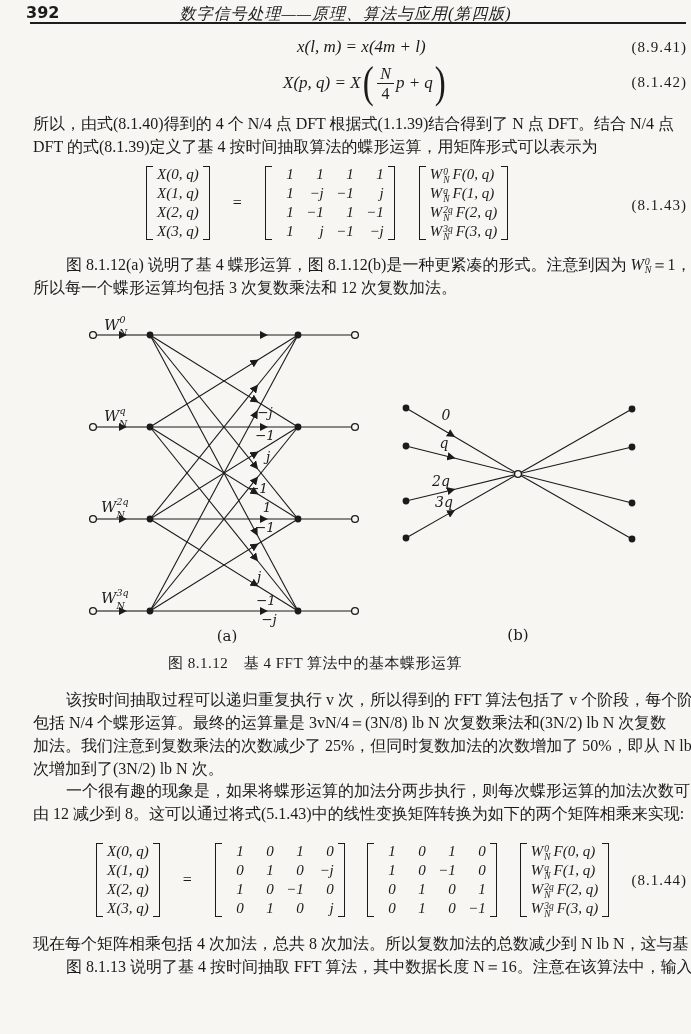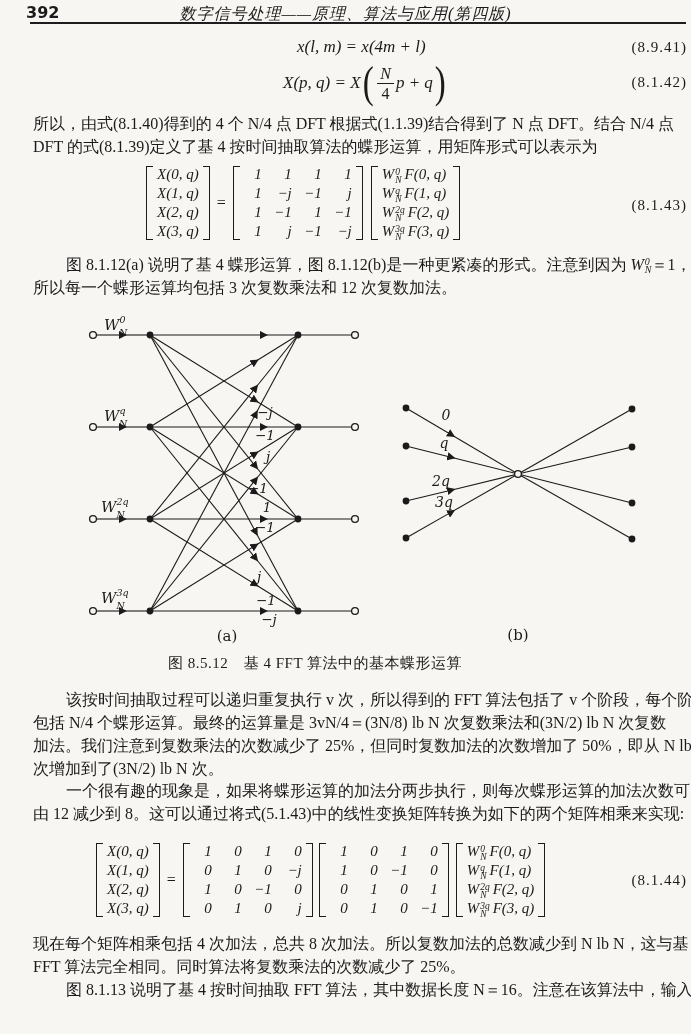--- a/index.html
+++ b/index.html
@@ -18,21 +18,21 @@
   .eq-label{font-style:normal;font-size:15px;letter-spacing:1px;}
   .paren{font-size:44px;font-weight:300;line-height:44px;display:inline-block;transform:scaleX(.75);vertical-align:middle;font-style:normal;}
   .frac{display:inline-block;vertical-align:middle;text-align:center;margin:0 2px;}
   .frac .num{display:block;padding:0 3px;border-bottom:1.4px solid #1b1b1b;line-height:19px;font-size:16px;}
   .frac .den{display:block;line-height:19px;font-size:16px;}
   
   .para{font-size:16px;line-height:23px;width:656px;}
   .para .line{white-space:nowrap;}
   .para .line.indent{padding-left:33px;}
   
-  .mrow{display:flex;align-items:center;white-space:nowrap;}
+  .mrow{display:flex;align-items:center;white-space:nowrap;gap:16px;}
   .br{align-self:stretch;width:6px;border:1.5px solid #1b1b1b;margin-top:1px;margin-bottom:1px;}
   .br.l{border-right:none;margin-right:4px;}
   .br.r{border-left:none;margin-left:4px;}
   .vec{display:flex;}
   .vec .col{display:flex;flex-direction:column;}
   .vec .cell{height:19px;line-height:19px;font-size:15px;font-style:italic;text-align:left;}
   .mat{display:flex;}
   .mat .grid{display:grid;grid-auto-rows:19px;column-gap:12px;}
   .mat .grid span{line-height:19px;font-size:15px;font-style:italic;text-align:right;min-width:18px;}
   .eqsign{font-size:16px;margin:0 7px;font-style:normal;}
@@ -252,21 +252,21 @@
       <line x1="518" y1="474" x2="632" y2="409" stroke="#1b1b1b" stroke-width="1.1"></line>
       <circle cx="406" cy="538" r="3.4" fill="#1b1b1b"></circle>
       <circle cx="632" cy="409" r="3.4" fill="#1b1b1b"></circle>
       <circle cx="518" cy="474" r="3.4" fill="#f8f6f2" stroke="#1b1b1b" stroke-width="1.3"></circle>
       <text x="446" y="420" font-size="14" text-anchor="middle" fill="#1b1b1b" font-style="italic">0</text>
       <text x="444" y="448" font-size="14" text-anchor="middle" fill="#1b1b1b" font-style="italic">q</text>
       <text x="441" y="486" font-size="14" text-anchor="middle" fill="#1b1b1b" font-style="italic">2q</text>
       <text x="444" y="507" font-size="14" text-anchor="middle" fill="#1b1b1b" font-style="italic">3q</text>
       <text x="518" y="640" font-size="15" text-anchor="middle" fill="#1b1b1b">(b)</text>
     </svg>
-  <div class="abs fig-caption" style="left:168px;top:654px;">图 8.5.12　基 4 FFT 算法中的基本蝶形运算</div>
+  <div class="abs fig-caption" style="left:168px;top:654px;">图 8.1.12　基 4 FFT 算法中的基本蝶形运算</div>
 
   <div class="abs para" style="left:33px;top:688px;">
       <div class="line indent">该按时间抽取过程可以递归重复执行 v 次，所以得到的 FFT 算法包括了 v 个阶段，每个阶段</div>
       <div class="line">包括 N/4 个蝶形运算。最终的运算量是 3vN/4＝(3N/8) lb N 次复数乘法和(3N/2) lb N 次复数</div>
       <div class="line">加法。我们注意到复数乘法的次数减少了 25%，但同时复数加法的次数增加了 50%，即从 N lb N</div>
       <div class="line">次增加到了(3N/2) lb N 次。</div>
     </div>
 
   <div class="abs para" style="left:33px;top:779px;">
       <div class="line indent">一个很有趣的现象是，如果将蝶形运算的加法分两步执行，则每次蝶形运算的加法次数可以</div>
@@ -361,17 +361,16 @@
               </span>
             </span> F(3, q)</span>
         </span>
         <span class="br r"></span>
       </span>
   </div>
   <div class="abs eq-label" style="right:4px;top:872px;">(8.1.44)</div>
 
   <div class="abs para" style="left:33px;top:932px;">
       <div class="line">现在每个矩阵相乘包括 4 次加法，总共 8 次加法。所以复数加法的总数减少到 N lb N，这与基 2</div>
-      <div class="line">FFT 算法完全相同。同时算法将复数乘法的次数减少了 25%。</div>
       <div class="line indent">图 8.1.13 说明了基 4 按时间抽取 FFT 算法，其中数据长度 N＝16。注意在该算法中，输入序</div>
     </div>
 
 </div>
 
 </body></html>

